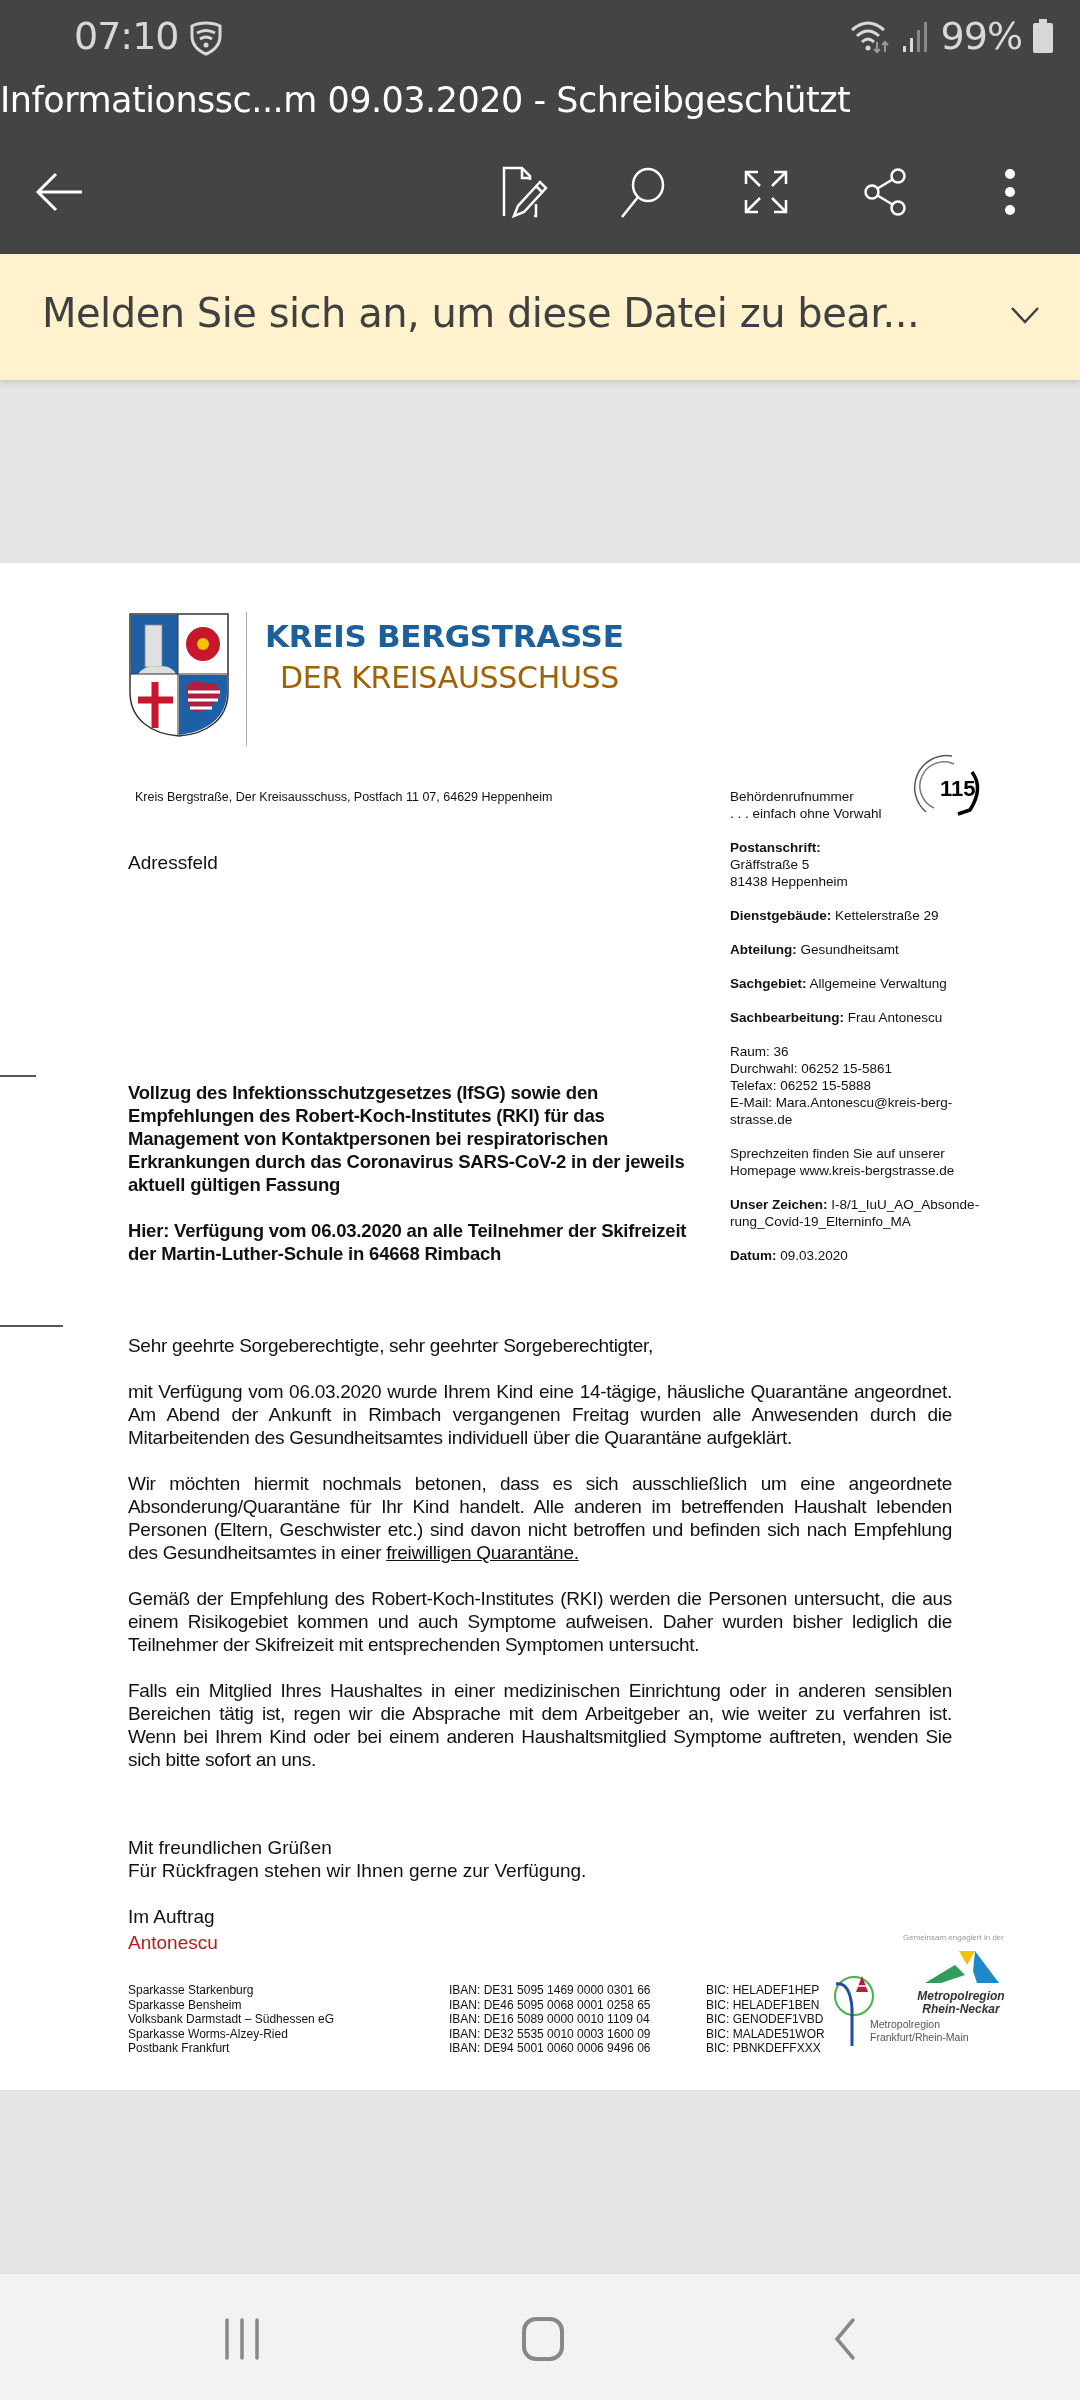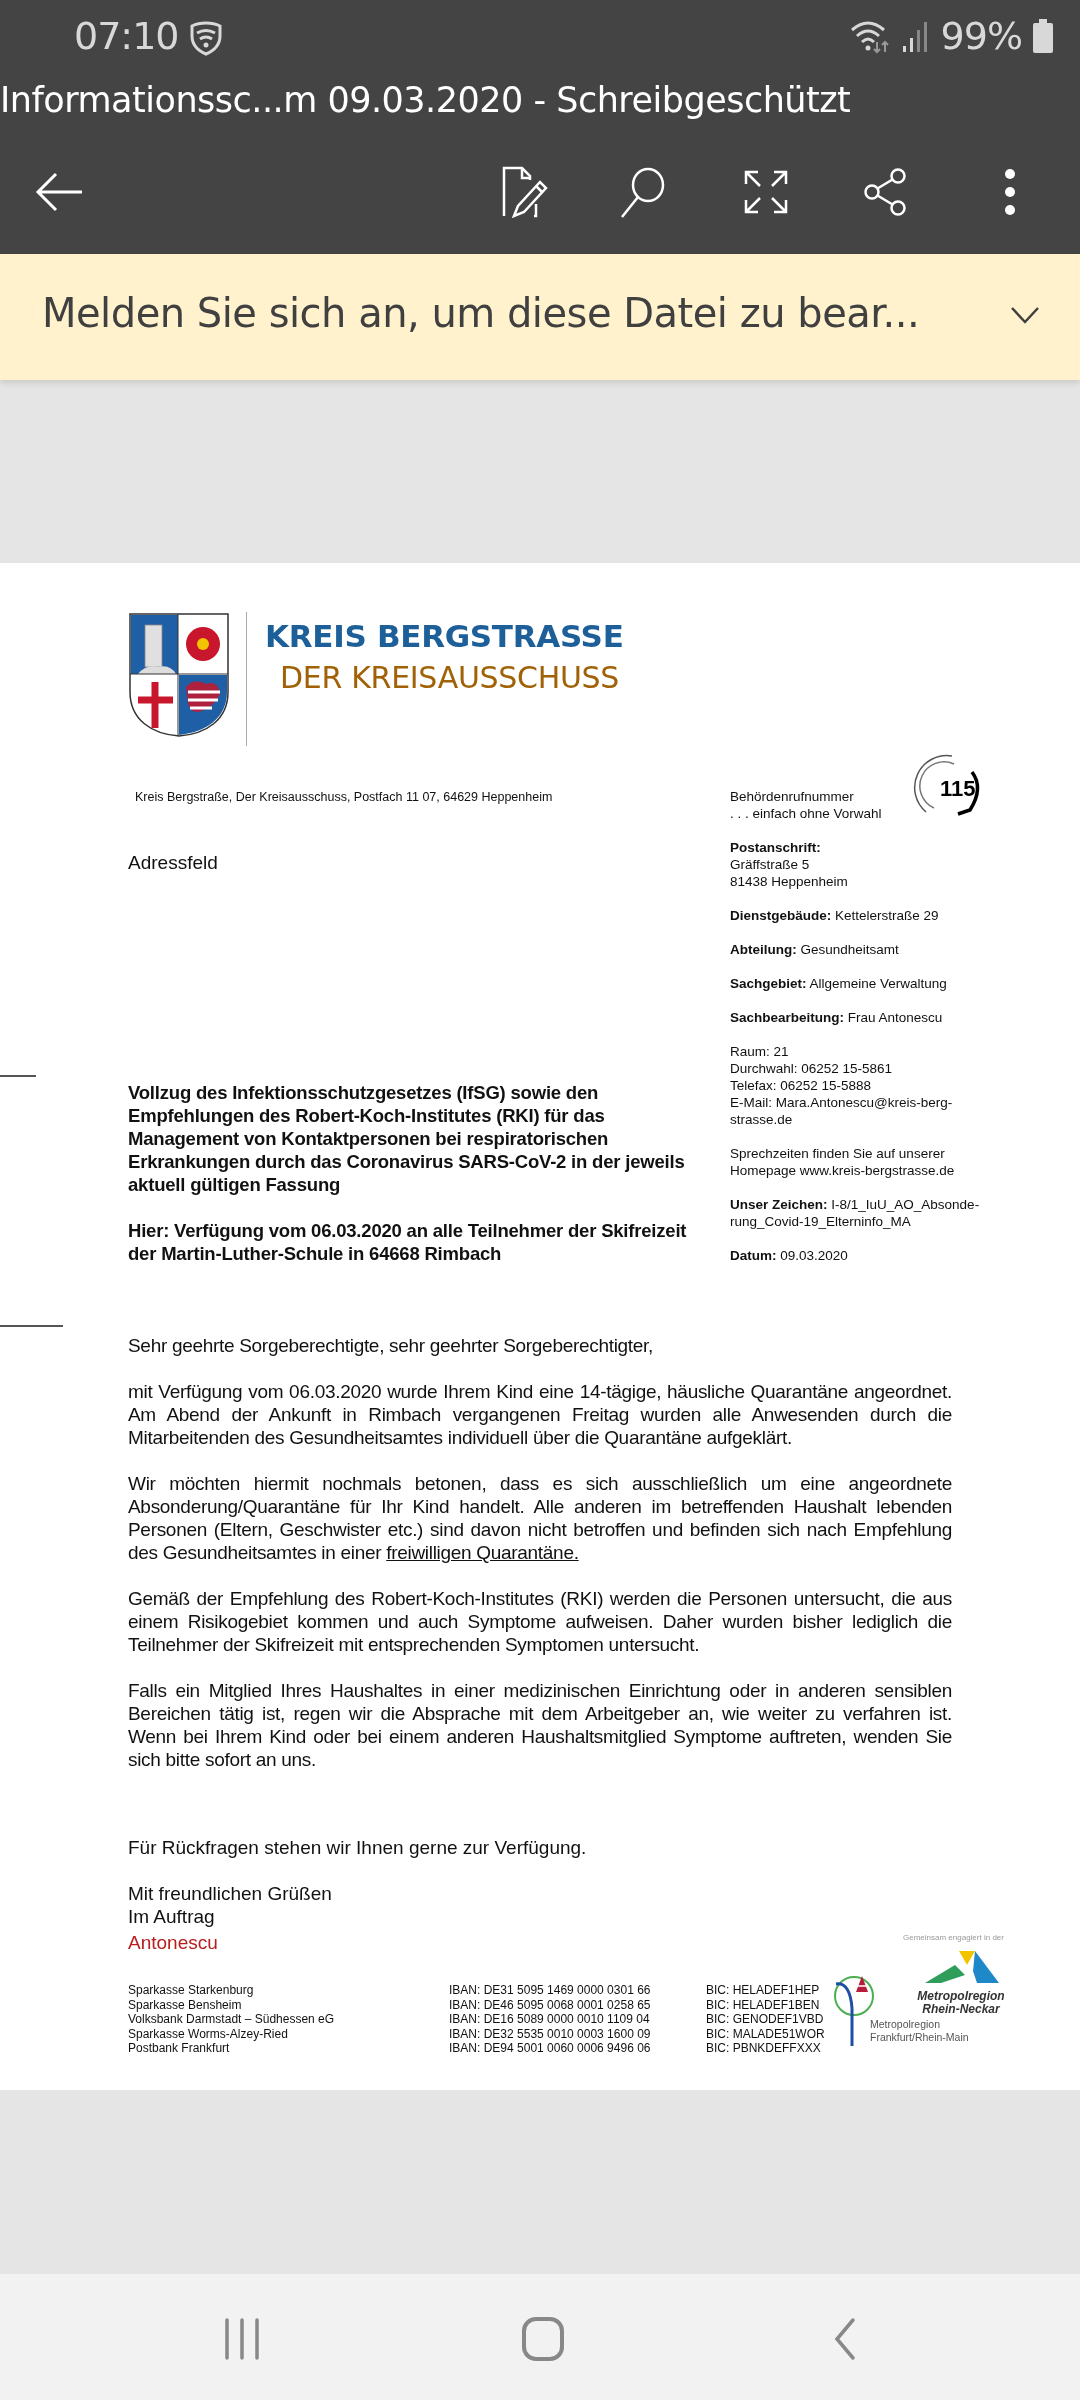--- a/index.html
+++ b/index.html
@@ -193,21 +193,21 @@
   <div class="blk">
     <div><b>Postanschrift:</b></div>
     <div>Gräffstraße 5</div>
     <div>81438 Heppenheim</div>
   </div>
   <div class="blk"><b>Dienstgebäude:</b><span> Kettelerstraße 29</span></div>
   <div class="blk"><b>Abteilung:</b><span> Gesundheitsamt</span></div>
   <div class="blk"><b>Sachgebiet:</b><span> Allgemeine Verwaltung</span></div>
   <div class="blk"><b>Sachbearbeitung:</b><span> Frau Antonescu</span></div>
   <div class="blk">
-    <div>Raum: 21</div>
+    <div>Raum: 36</div>
     <div>Durchwahl: 06252 15-5861</div>
     <div>Telefax: 06252 15-5888</div>
     <div>E-Mail: Mara.Antonescu@kreis-berg-</div>
     <div>strasse.de</div>
   </div>
   <div class="blk">
     <div>Sprechzeiten finden Sie auf unserer</div>
     <div>Homepage www.kreis-bergstrasse.de</div>
   </div>
   <div class="blk">
@@ -224,22 +224,22 @@
 
 <div class="body-text">
   <p class="left">Sehr geehrte Sorgeberechtigte, sehr geehrter Sorgeberechtigter,</p>
   <p>mit Verfügung vom 06.03.2020 wurde Ihrem Kind eine 14-tägige, häusliche Quarantäne angeordnet. Am Abend der Ankunft in Rimbach vergangenen Freitag wurden alle Anwesenden durch die Mitarbeitenden des Gesundheitsamtes individuell über die Quarantäne aufgeklärt.</p>
   <p><span>Wir möchten hiermit nochmals betonen, dass es sich ausschließlich um eine angeordnete Absonderung/Quarantäne für Ihr Kind handelt. Alle anderen im betreffenden Haushalt lebenden Personen (Eltern, Geschwister etc.) sind davon nicht betroffen und befinden sich nach Empfehlung des Gesundheitsamtes in einer </span><span class="underline">freiwilligen Quarantäne.</span></p>
   <p>Gemäß der Empfehlung des Robert-Koch-Institutes (RKI) werden die Personen untersucht, die aus einem Risikogebiet kommen und auch Symptome aufweisen. Daher wurden bisher lediglich die Teilnehmer der Skifreizeit mit entsprechenden Symptomen untersucht.</p>
   <p>Falls ein Mitglied Ihres Haushaltes in einer medizinischen Einrichtung oder in anderen sensiblen Bereichen tätig ist, regen wir die Absprache mit dem Arbeitgeber an, wie weiter zu verfahren ist. Wenn bei Ihrem Kind oder bei einem anderen Haushaltsmitglied Symptome auftreten, wenden Sie sich bitte sofort an uns.</p>
 </div>
 
 <div class="closing">
+  <div>Mit freundlichen Grüßen</div>
   <div style="margin-bottom:23px;">Für Rückfragen stehen wir Ihnen gerne zur Verfügung.</div>
-  <div>Mit freundlichen Grüßen</div>
   <div>Im Auftrag</div>
 </div>
 <div class="signature">Antonescu</div>
 
 <div class="banks">
   <div>Sparkasse Starkenburg</div>
   <div>Sparkasse Bensheim</div>
   <div>Volksbank Darmstadt – Südhessen eG</div>
   <div>Sparkasse Worms-Alzey-Ried</div>
   <div>Postbank Frankfurt</div>

